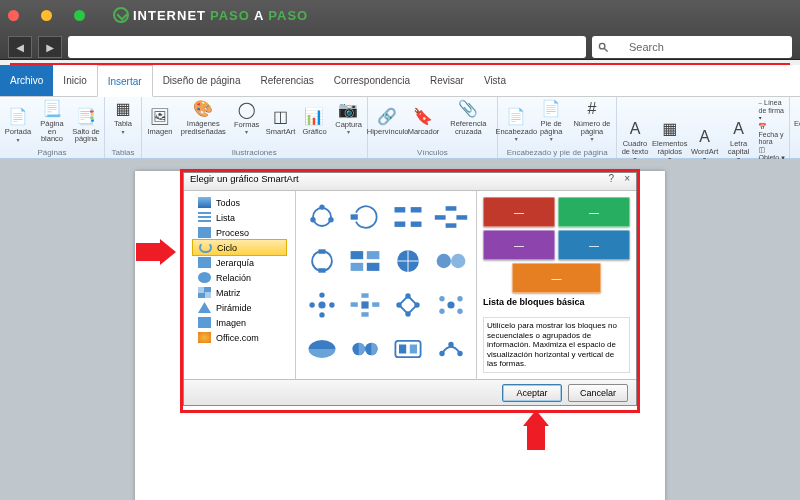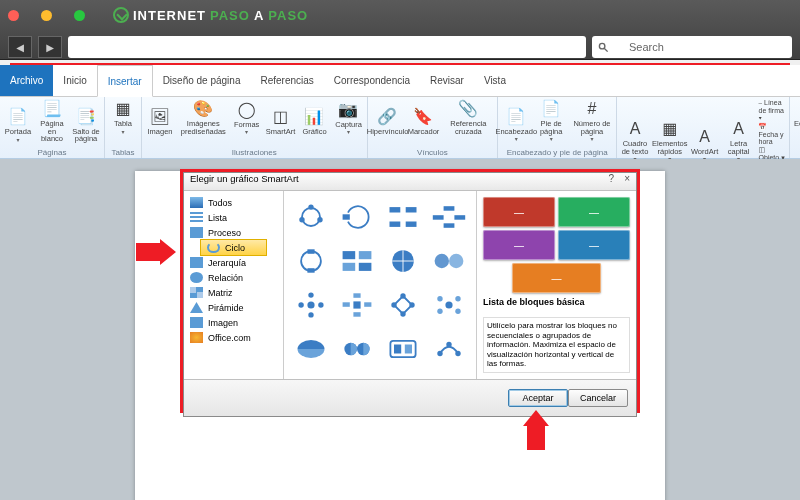--- a/index.html
+++ b/index.html
@@ -36,33 +36,33 @@
 
 .docarea{height:348px;background:#bfc7cd;display:flex;justify-content:center;padding-top:12px;position:relative}
 .page{width:530px;height:340px;background:#fff;box-shadow:0 0 4px rgba(0,0,0,.3)}
 
 .frame{position:absolute;top:10px;left:180px;width:460px;height:244px;border:3px solid #ee1c25}
 .dlg{position:absolute;top:13px;left:183px;width:454px;background:linear-gradient(#f7f7f7,#ececec);border:1px solid #8a8a8a;font-size:9px}
 .dlg-title{height:18px;display:flex;align-items:flex-start;padding:0 6px;justify-content:space-between;background:linear-gradient(#fdfdfd,#e8e8e8);border-bottom:1px solid #c0c0c0}
 .dlg-title .t{font-size:9.5px}
 .dlg-title .r{display:flex;gap:10px;font-size:10px;color:#555}
 .dlg-body{display:flex;height:188px;background:#fff}
-.cats{width:100px;border-right:1px solid #ccc;padding:4px 0}
+.cats{width:112px;border-right:1px solid #ccc;padding:4px 8px}
 .cat{display:flex;align-items:center;gap:5px;padding:2px 6px;font-size:9px;cursor:pointer}
-.cat.sel{background:linear-gradient(#ffe9a6,#ffd346);border:1px solid #e0b000;margin:-1px 16px}
+.cat.sel{background:linear-gradient(#ffe9a6,#ffd346);border:1px solid #e0b000;margin:-1px 0}
 .cat .ci{width:13px;height:11px;display:inline-block}
 .thumbs{flex:1;padding:6px;display:grid;grid-template-columns:repeat(4,1fr);grid-auto-rows:40px;gap:4px;overflow:hidden}
 .th{border:1px solid transparent;display:flex;align-items:center;justify-content:center}
 .th svg{width:36px;height:30px}
 .prev{width:160px;border-left:1px solid #ccc;padding:6px;display:flex;flex-direction:column}
 .prev .pimg{flex:1;display:grid;grid-template-columns:1fr 1fr;grid-template-rows:1fr 1fr 1fr;gap:3px}
 .block{border-radius:2px;display:flex;align-items:center;justify-content:center;color:#fff;font-size:10px;box-shadow:inset 0 0 0 1px rgba(255,255,255,.4),0 1px 2px rgba(0,0,0,.3)}
 .prev .pt{font-weight:bold;font-size:9px;margin-top:4px}
 .prev .pd{font-size:8px;line-height:1.2;margin-top:10px;border:1px solid #ddd;padding:3px}
-.dlg-foot{height:37px;display:flex;justify-content:flex-end;align-items:center;gap:0;padding:0 8px;border-top:1px solid #c0c0c0;background:linear-gradient(#f7f7f7,#e6e6e6)}
+.dlg-foot{height:26px;display:flex;justify-content:flex-end;align-items:center;gap:6px;padding:0 8px;border-top:1px solid #c0c0c0;background:linear-gradient(#f7f7f7,#e6e6e6)}
 .dbtn{min-width:60px;height:18px;font-size:9px;border:1px solid #8a8a8a;background:linear-gradient(#fdfdfd,#e4e4e4);border-radius:2px;display:flex;align-items:center;justify-content:center}
 .dbtn.def{border-color:#3c7fb1;box-shadow:0 0 0 1px #a0cae6 inset}
 
 .arrow{position:absolute;width:40px;height:26px}
 .arrow svg{width:100%;height:100%}
 </style>
 </head>
 <body>
 
 <div class="chrome">

